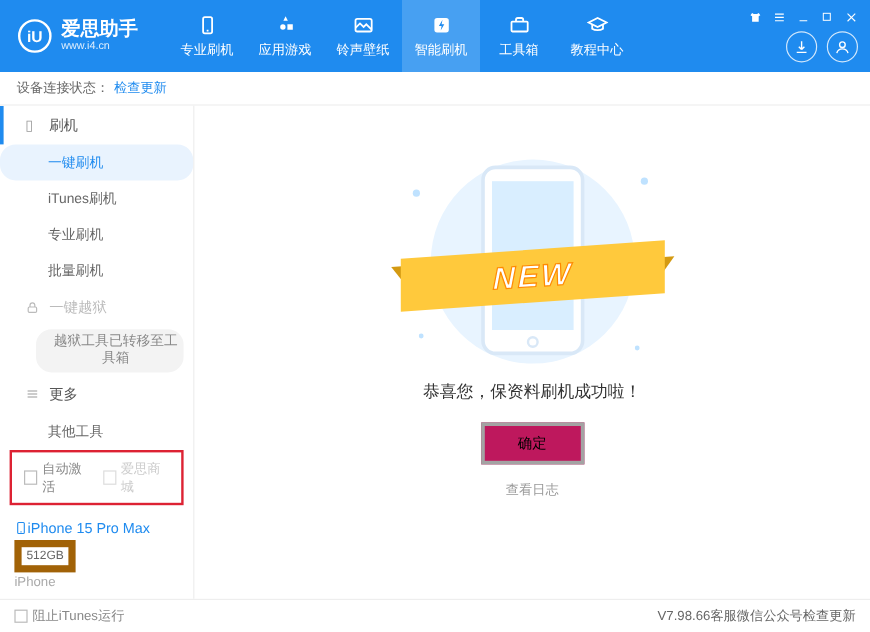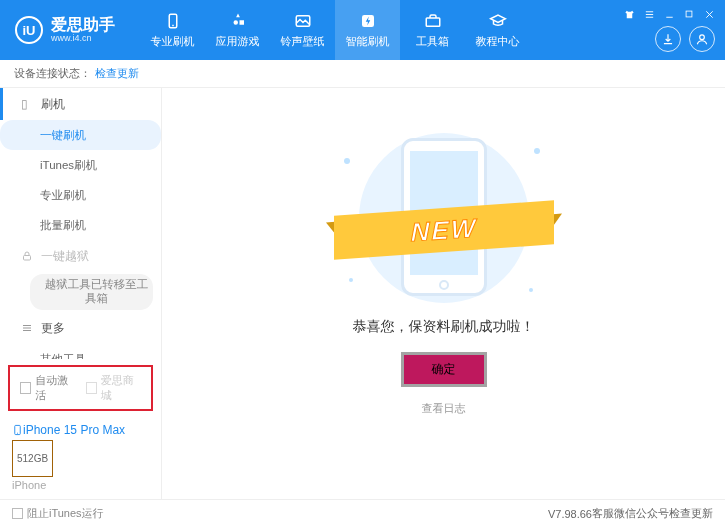--- a/index.html
+++ b/index.html
@@ -33,21 +33,21 @@
 .side-sub { display: flex; align-items: center; height: 30px; padding-left: 40px; color: #666; font-size: 11.5px; cursor: pointer; border-radius: 13px; }
 .side-sub.active { background: #e9f3fe; color: #1f8bef; }
 .side-sub.boxed { background: #f3f3f3; margin: 2px 8px 2px 30px; padding-left: 10px; color:#888; line-height:1.2; height:36px; display:flex; align-items:center; text-align:center; justify-content:center;}
 .side-options { border: 2px solid #d23; padding: 6px 10px; margin: 6px 8px; display:flex; gap:10px; align-items:center;}
 .chk { display:flex; align-items:center; gap:4px; font-size:11px; color:#888;}
 .chk-box { width:12px; height:12px; border:1px solid #bbb; }
 .chk.disabled { color:#ccc;}
 .chk.disabled .chk-box{ border-color:#ddd;}
 .device-info { padding: 6px 12px 8px; }
 .device-name { color:#1f8bef; font-size:12px; display:flex; align-items:center; gap:0;}
-.device-badge { display:inline-block; border:1px solid #a16207; padding:12px 4px; font-size:10px; color:#666; margin-top:3px;}
+.device-badge { display:inline-block; border:6px solid #a16207; padding:2px 4px; font-size:10px; color:#666; margin-top:3px;}
 .device-type { color:#aaa; font-size:11px; margin-top:2px;}
 
 .content { flex: 1; display: flex; flex-direction: column; align-items: center; justify-content: flex-start; padding-top: 40px; }
 .illus-wrap { position: relative; width: 220px; height: 180px; }
 .bgcircle { position:absolute; width:170px; height:170px; background:#e8f4ff; border-radius:50%; left:25px; top:5px;}
 .phone { position:absolute; width:86px; height:158px; background:#fff; border:3px solid #d9e8f7; border-radius:12px; left:67px; top:10px;}
 .phone-screen { position:absolute; inset:10px 6px 18px 6px; background:#d9eeff;}
 .phone-home { position:absolute; width:10px; height:10px; border:2px solid #d9e8f7; border-radius:50%; bottom:3px; left:50%; transform:translateX(-50%);}
 .ribbon { position:absolute; left:0; right:0; top:80px; height:44px; background:#ffc93c; transform: skewY(-4deg); display:flex; align-items:center; justify-content:center;}
 .ribbon-text { font-size:26px; font-weight:900; font-style:italic; color:#fff; letter-spacing:2px; -webkit-text-stroke:1px #ff8a00;}

